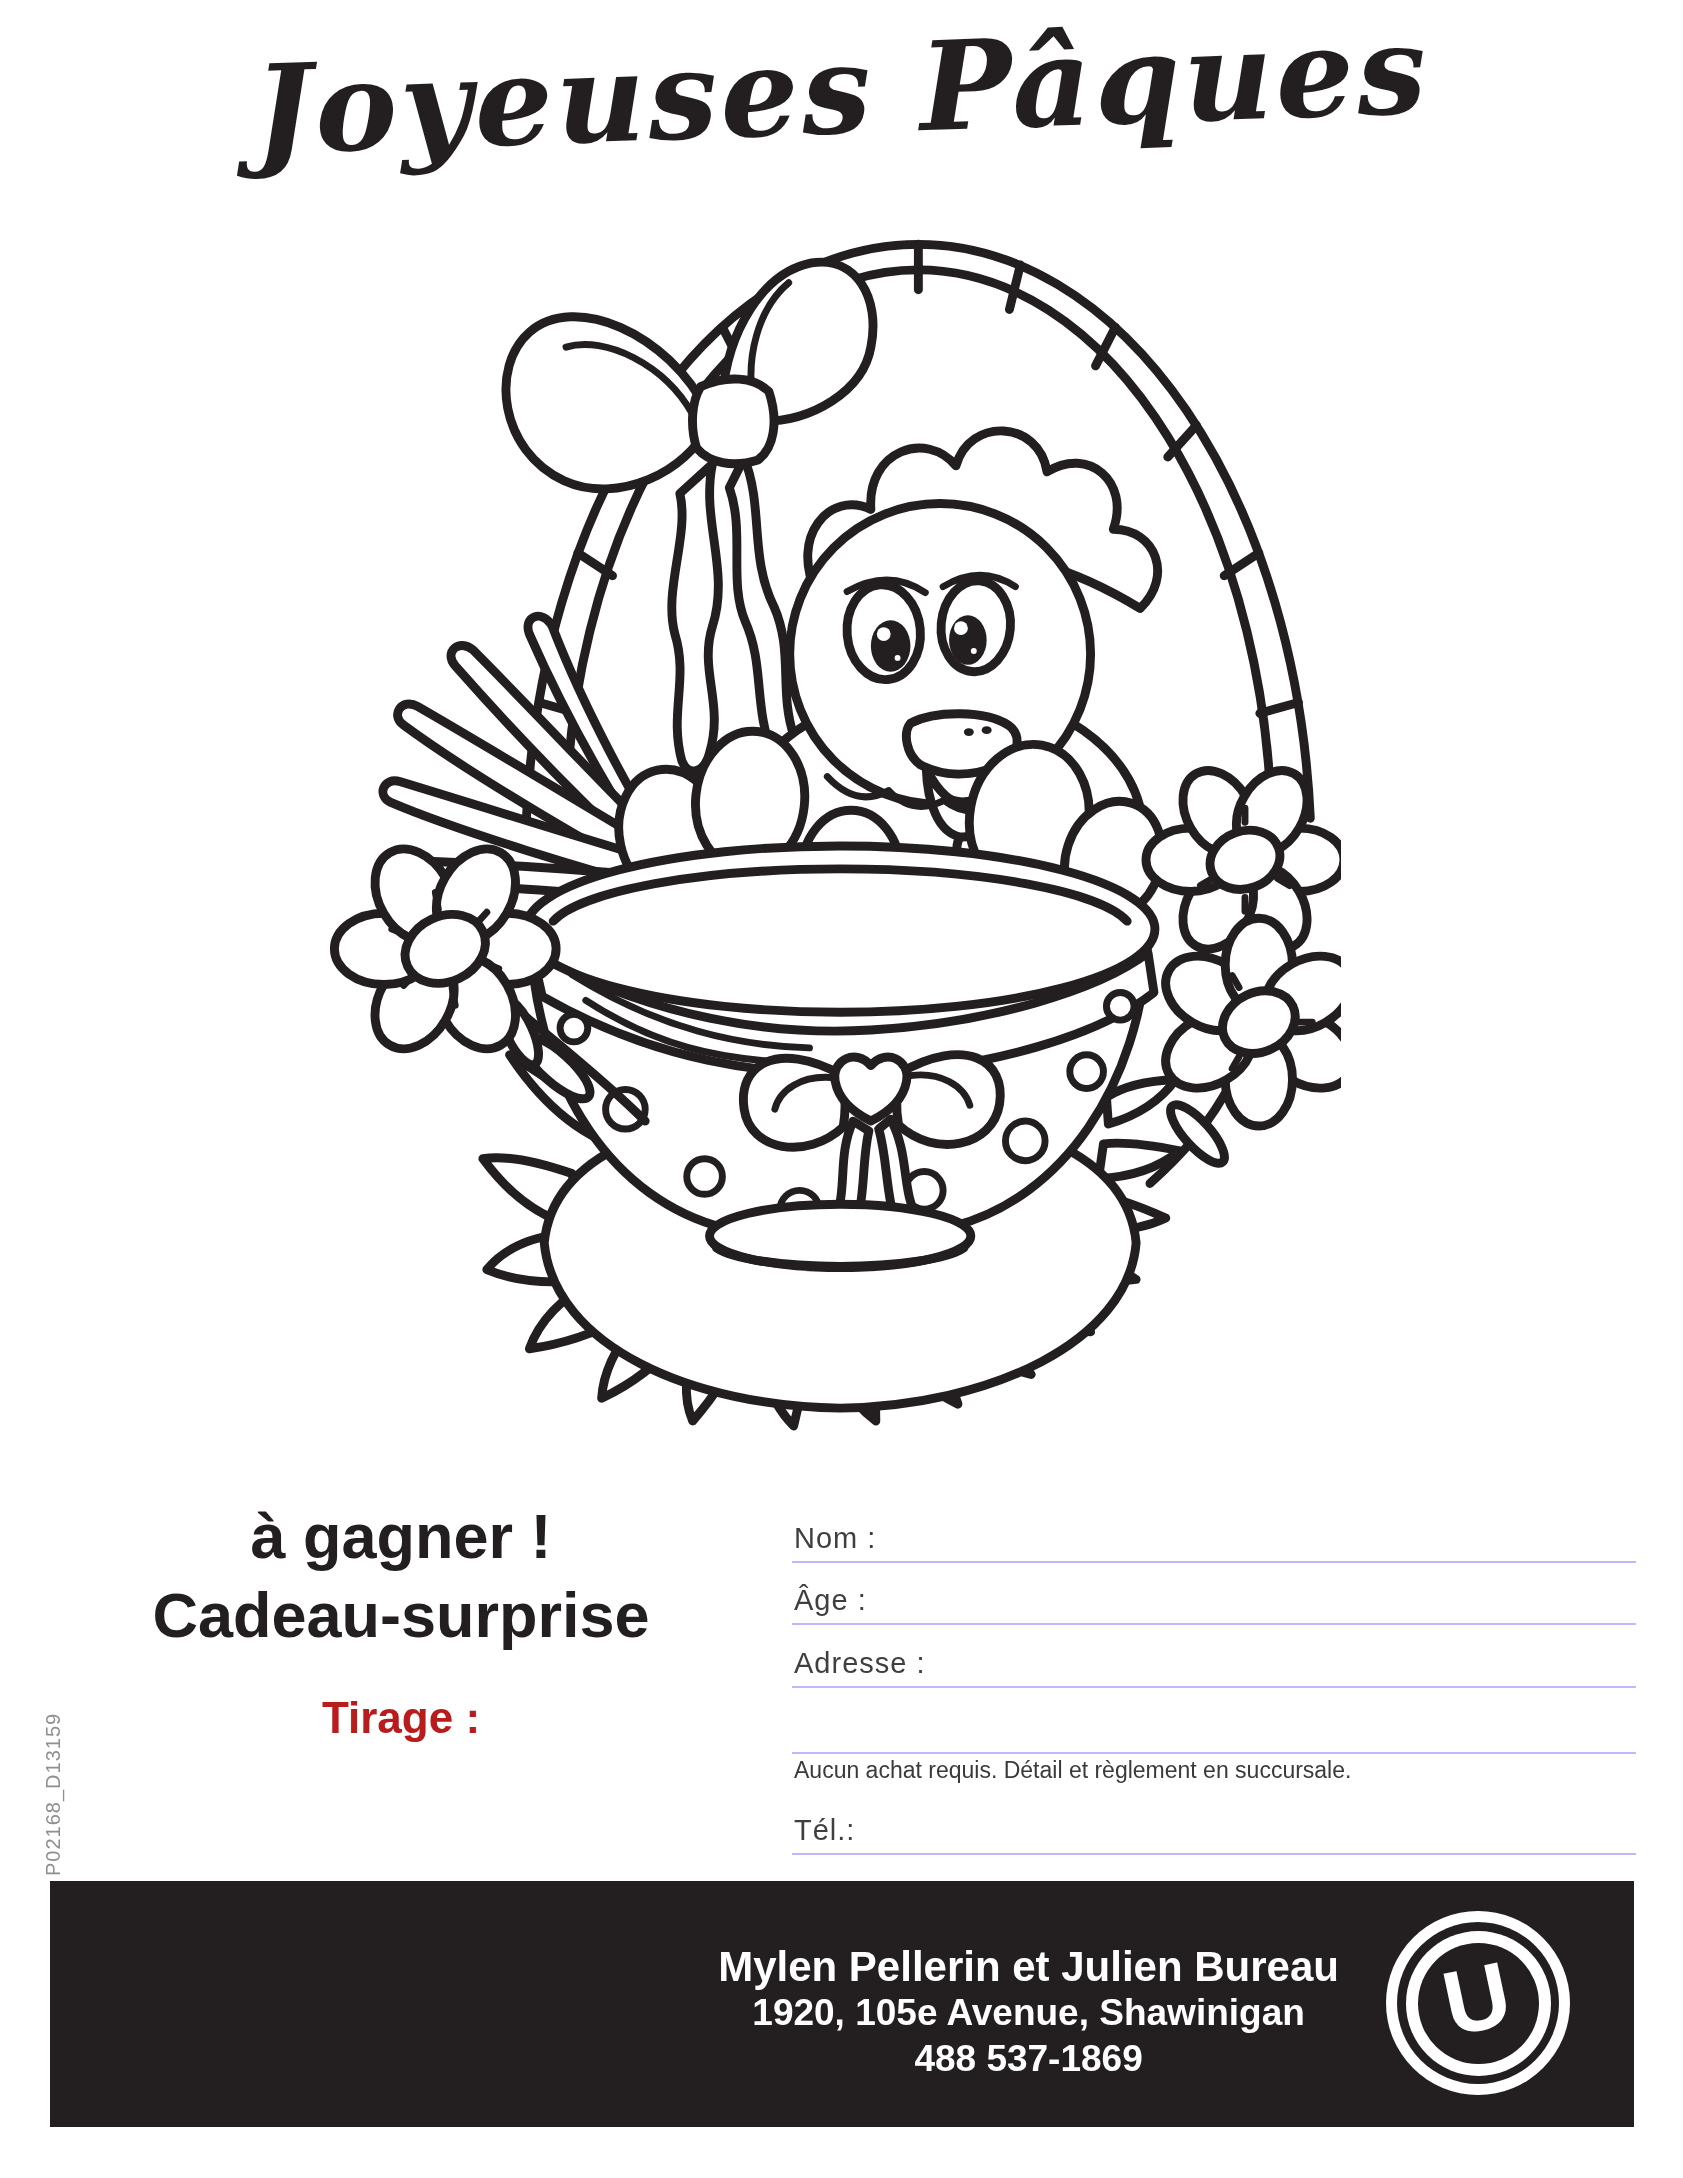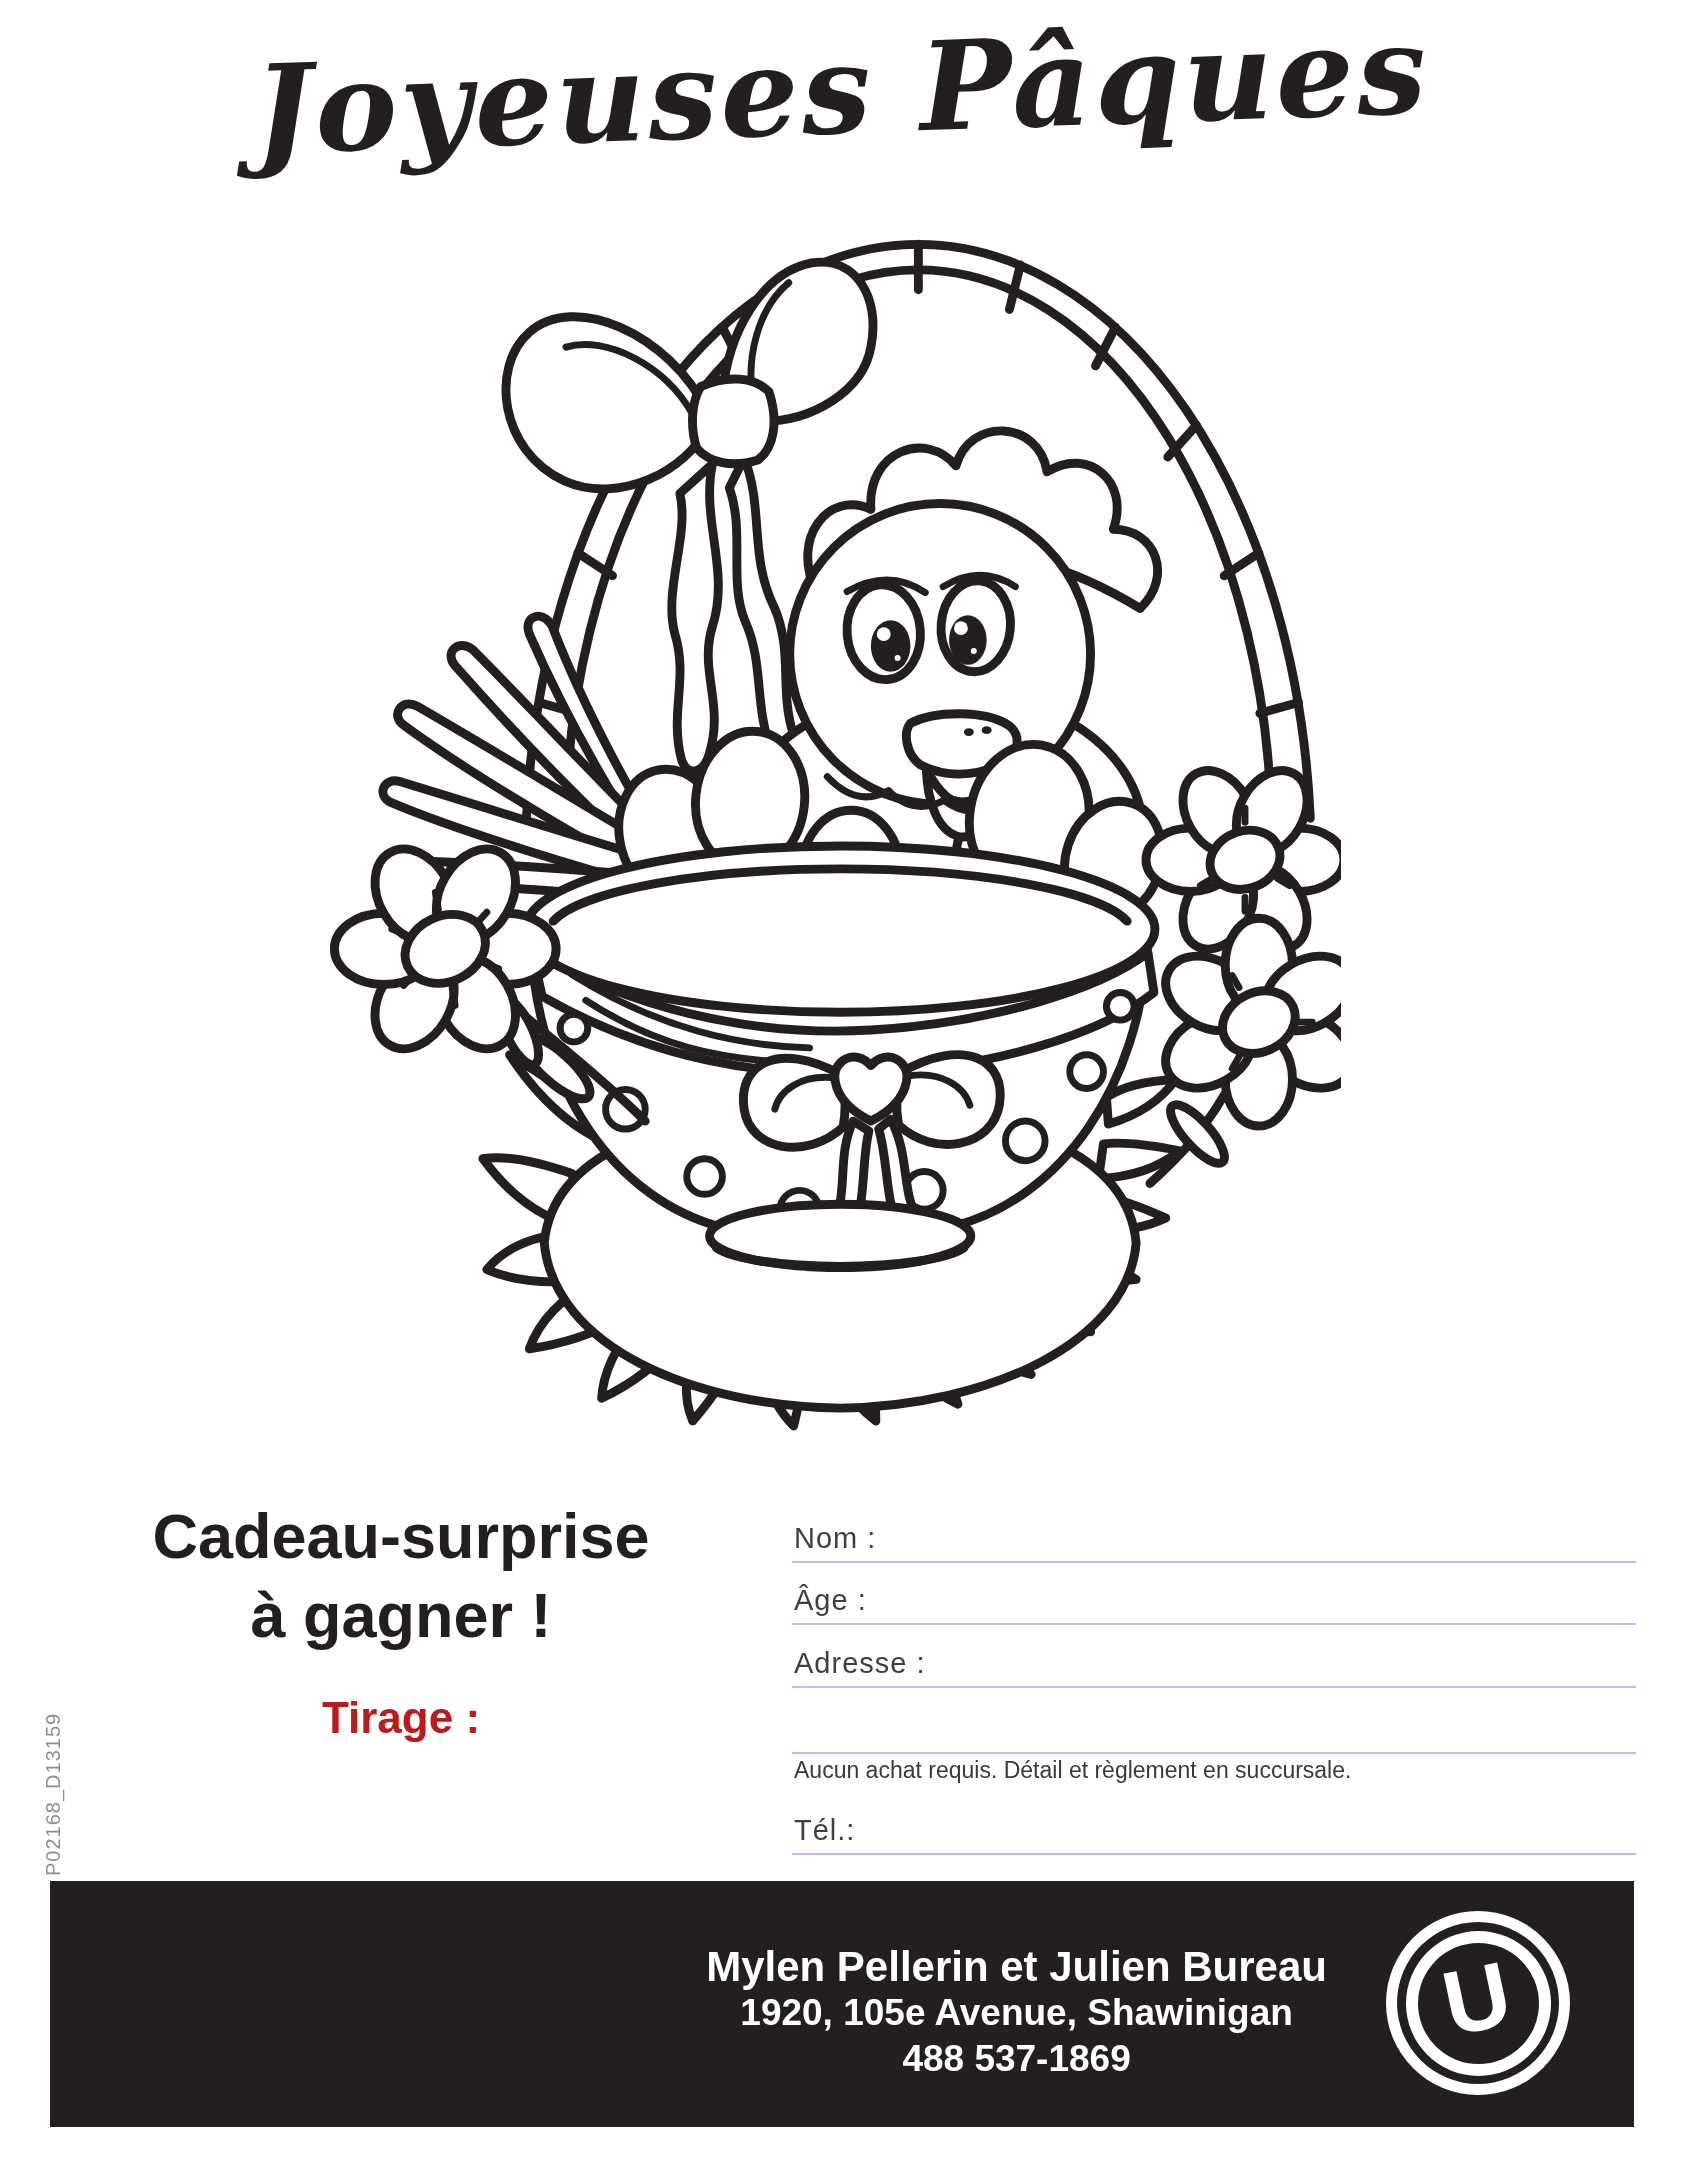--- a/index.html
+++ b/index.html
@@ -66,21 +66,21 @@
     position:absolute;left:42px;top:1876px;
     transform:rotate(-90deg);transform-origin:left top;
     font-size:20px;color:#8f8f8f;letter-spacing:1px;white-space:nowrap;
   }
   
   .footer-bar{
     position:absolute;left:50px;top:1881px;width:1584px;height:246px;
     background:#231f20;
   }
   .footer-text{
-    position:absolute;top:1944px;right:356px;
+    position:absolute;top:1944px;right:344px;
     text-align:right;color:#ffffff;
   }
   .footer-owners{font-weight:bold;font-size:42px;line-height:46px;}
   .footer-address,.footer-phone{font-size:37px;line-height:46px;font-weight:700;text-align:center;}
   .logo{
     position:absolute;left:1386px;top:1911px;width:184px;height:184px;
     border-radius:50%;background:#ffffff;
     display:flex;align-items:center;justify-content:center;
   }
   .logo-ring-gap{width:162px;height:162px;border-radius:50%;background:#231f20;
@@ -261,22 +261,22 @@
       <ellipse cx="992" cy="734" rx="47" ry="34" transform="rotate(90 992 734)"></ellipse>
       <ellipse cx="1042" cy="763" rx="47" ry="34" transform="rotate(150 1042 763)"></ellipse>
       <ellipse cx="992" cy="792" rx="38" ry="30" transform="rotate(-25 992 792)"></ellipse>
       <line class="thin" x1="1032" y1="792" x2="1046" y2="792"></line>
       <line class="thin" x1="972" y1="827" x2="965" y2="839"></line>
       <line class="thin" x1="972" y1="757" x2="965" y2="745"></line>
     </g>
   </svg>
 
   <div class="promo-headline">
+    <div>à gagner !</div>
     <div>Cadeau-surprise</div>
-    <div>à gagner !</div>
   </div>
 
   <div class="draw-label">Tirage :</div>
 
 
   <div class="form-row row-0">
     <span class="form-label">Nom :</span>
   </div>
   <div class="form-row row-1">
     <span class="form-label">Âge :</span>

